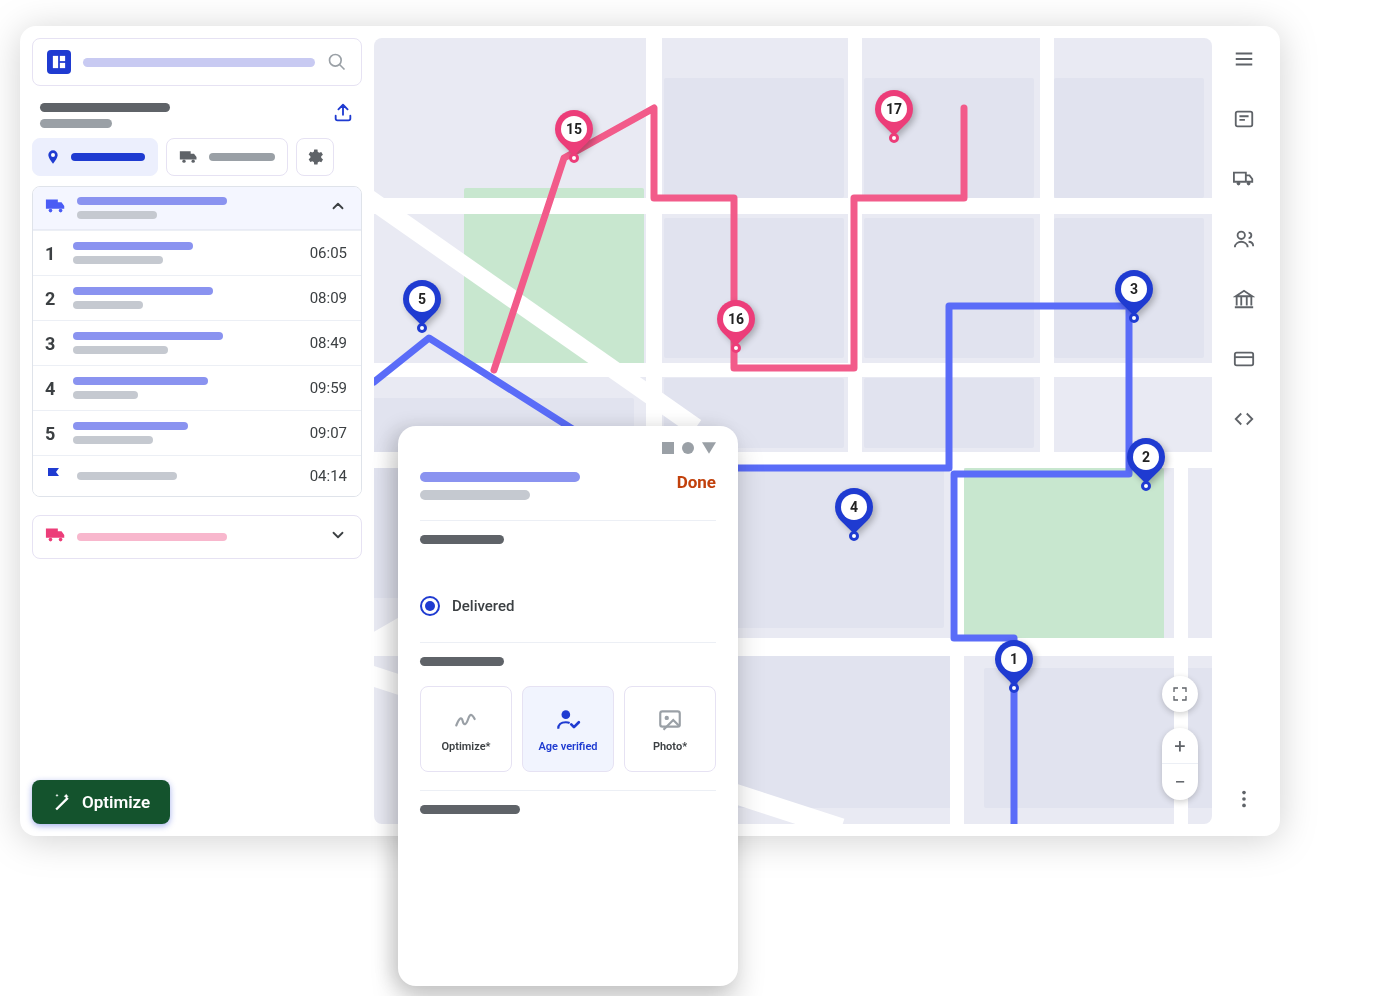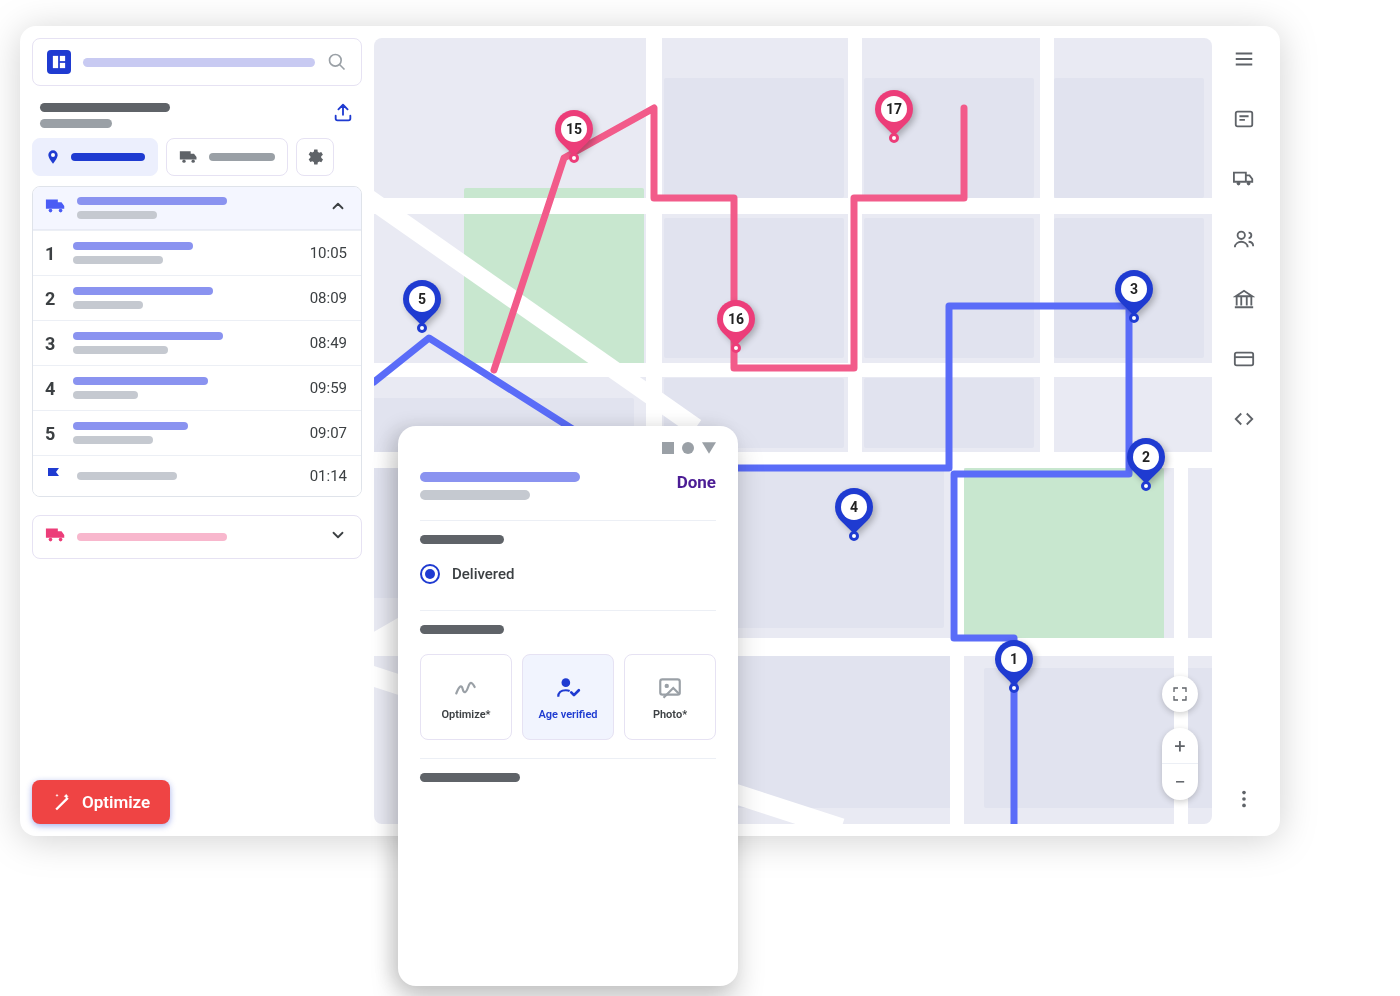--- a/index.html
+++ b/index.html
@@ -111,21 +111,21 @@
     display:flex; align-items:center; justify-content:space-between;
     padding:10px 14px 10px 12px;
     margin-top:8px;
   }
   .route-2 .truck-ico { color:#ec3d79; }
   .route-2 .sk.pink { background:#f8b7cd; }
 
   .optimize {
     position:absolute; left:12px; bottom:12px;
     height:44px; padding:0 20px;
-    background:#ef4444; color:#fff; border-radius:8px;
+    background:#14532d; color:#fff; border-radius:8px;
     display:flex; align-items:center; gap:10px;
     font-size:17px; font-weight:600;
     box-shadow:0 2px 6px rgba(31,59,209,0.4);
   }
 
   
   .map {
     position:absolute;
     left:354px; top:12px;
     right:68px;
@@ -209,24 +209,24 @@
   }
   .phone .status {
     display:flex; justify-content:flex-end; gap:8px; color:#9aa0a6;
     margin-bottom:18px;
   }
   .phone .hrow { display:flex; justify-content:space-between; align-items:flex-start;}
   .phone .hrow .col { display:flex; flex-direction:column; gap:8px;}
   .phone .pline { height:10px; border-radius:5px;}
   .phone .pline.b { width:160px; background:#8a93f0;}
   .phone .pline.s { width:110px; background:#c5c9d0;}
-  .phone .done { color:#4c1d95; font-weight:700; font-size:17px;}
+  .phone .done { color:#c2410c; font-weight:700; font-size:17px;}
   .phone .sep { height:1px; background:#eceff5; margin:20px 0 14px;}
   .phone .sec-head { width:84px; height:9px; border-radius:5px; background:#5f6368; margin-bottom:14px;}
-  .phone .radio-row { display:flex; align-items:center; gap:12px; padding:6px 0;}
+  .phone .radio-row { display:flex; align-items:center; gap:12px; padding:6px 0;margin-top:32px;}
   .phone .radio {
     width:20px; height:20px; border-radius:50%; border:2px solid #9aa0a6;
     display:flex; align-items:center; justify-content:center;
   }
   .phone .radio.sel { border-color:#1f3bd1;}
   .phone .radio.sel::after { content:""; width:10px; height:10px; border-radius:50%; background:#1f3bd1;}
   .phone .radio-label { font-size:15px; color:#3c4043; font-weight:500;}
   .phone .tiles { display:flex; gap:10px; margin-top:6px;}
   .tile {
     flex:1; height:86px; border:1px solid #e6e2f3; border-radius:8px;
@@ -319,21 +319,21 @@
       </div>
 
       <div class="stop-row">
         <div class="l">
             <span class="num">1</span>
             <div class="bars">
               <div class="sk blue" style="width:120px"></div>
               <div class="sk gray" style="width:90px"></div>
             </div>
           </div>
-        <span class="time">10:05</span>
+        <span class="time">06:05</span>
       </div>
       <div class="stop-row">
         <div class="l">
             <span class="num">2</span>
             <div class="bars">
               <div class="sk blue" style="width:140px"></div>
               <div class="sk gray" style="width:70px"></div>
             </div>
           </div>
         <span class="time">08:09</span>
@@ -372,21 +372,21 @@
         <div class="l">
           <span class="flag">
               <svg width="16" height="18" viewBox="0 0 16 18">
                 <path d="M2 0v18M2 1h11l-3 4 3 4H2" fill="#1f3bd1"></path>
               </svg>
             </span>
           <div class="bars">
               <div class="sk gray" style="width:100px"></div>
             </div>
         </div>
-        <span class="time">01:14</span>
+        <span class="time">04:14</span>
       </div>
     </div>
 
     <div class="route-2">
       <div style="display:flex;gap:10px;align-items:center;">
         <span class="truck-ico">
           <svg width="22" height="18" viewBox="0 0 24 18">
               <path d="M1 2h13v10H1zM14 5h4l3 4v3h-7z" fill="currentColor"></path>
               <circle cx="6" cy="14" r="2" fill="currentColor"></circle>
               <circle cx="17" cy="14" r="2" fill="currentColor"></circle>

